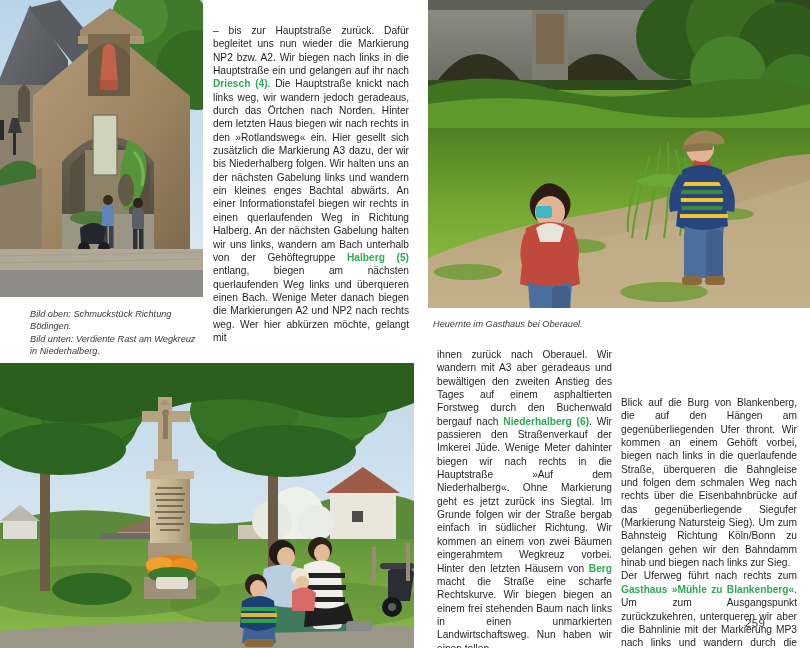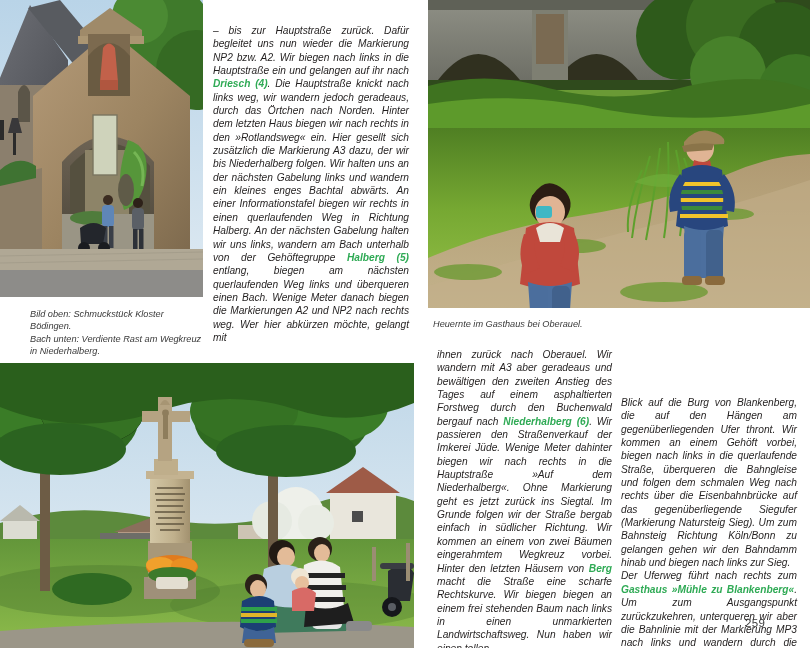--- a/index.html
+++ b/index.html
@@ -30,21 +30,20 @@
   
   .col {
     position: absolute;
     font-family: "Liberation Sans", sans-serif;
     font-size: 10.2px;
     line-height: 13.35px;
     color: #221f1f;
     text-align: justify;
     text-justify: inter-word;
     hyphens: manual;
-    font-style: italic;
   }
   .col p { margin: 0; }
 
   .hl { color: #2faa55; font-weight: bold; }
 
   .caption {
     position: absolute;
     font-family: "Liberation Sans", sans-serif;
     font-style: italic;
     font-size: 9.2px;
@@ -410,22 +409,22 @@
         <circle cx="392" cy="244" r="4" fill="#595d63"></circle>
         <rect x="380" y="200" width="34" height="6" rx="3" fill="#3a3d43"></rect>
       </g>
 
       <rect x="372" y="184" width="4" height="34" fill="#9b8d73"></rect>
       <rect x="406" y="180" width="4" height="38" fill="#9b8d73"></rect>
     </svg>
   </div>
 
   <div class="caption" id="caption-left">
-    <div>Bild oben: Schmuckstück Kloster Bödingen.</div>
-    <div>Bach unten: Verdiente Rast am Wegkreuz in Niederhalberg.</div>
+    <div>Bild oben: Schmuckstück Richtung Bödingen.</div>
+    <div>Bild unten: Verdiente Rast am Wegkreuz in Niederhalberg.</div>
   </div>
 
   <div class="caption" id="caption-hay">Heuernte im Gasthaus bei Oberauel.</div>
 
   <div class="col" id="col-1">
       <p><span>– bis zur Hauptstraße zurück. Dafür begleitet uns nun wieder die Markierung NP2 bzw. A2. Wir biegen nach links in die Hauptstraße ein und gelangen auf ihr nach </span><span class="hl">Driesch (4)</span><span>. Die Hauptstraße knickt nach links weg, wir wandern jedoch geradeaus, durch das Örtchen nach Norden. Hinter dem letzten Haus biegen wir nach rechts in den »Rotlandsweg« ein. Hier gesellt sich zusätzlich die Markierung A3 dazu, der wir bis Niederhalberg folgen. Wir halten uns an der nächsten Gabelung links und wandern ein kleines enges Bachtal abwärts. An einer Informationstafel biegen wir rechts in einen querlaufenden Weg in Richtung Halberg. An der nächsten Gabelung halten wir uns links, wandern am Bach unterhalb von der Gehöftegruppe </span><span class="hl">Halberg (5)</span><span> entlang, biegen am nächsten querlaufenden Weg links und überqueren einen Bach. Wenige Meter danach biegen die Markierungen A2 und NP2 nach rechts weg. Wer hier abkürzen möchte, gelangt mit</span></p>
     </div>
   <div class="col" id="col-2">
       <p><span>ihnen zurück nach Oberauel. Wir wandern mit A3 aber geradeaus und bewältigen den zweiten Anstieg des Tages auf einem asphaltierten Forstweg durch den Buchenwald bergauf nach </span><span class="hl">Niederhalberg (6)</span><span>. Wir passieren den Straßenverkauf der Imkerei Jüde. Wenige Meter dahinter biegen wir nach rechts in die Hauptstraße »Auf dem Niederhalberg«. Ohne Markierung geht es jetzt zurück ins Siegtal. Im Grunde folgen wir der Straße bergab einfach in südlicher Richtung. Wir kommen an einem von zwei Bäumen eingerahmtem Wegkreuz vorbei. Hinter den letzten Häusern von </span><span class="hl">Berg</span><span> macht die Straße eine scharfe Rechtskurve. Wir biegen biegen an einem frei stehenden Baum nach links in einen unmarkierten Landwirtschaftsweg. Nun haben wir einen tollen</span></p>
     </div>

